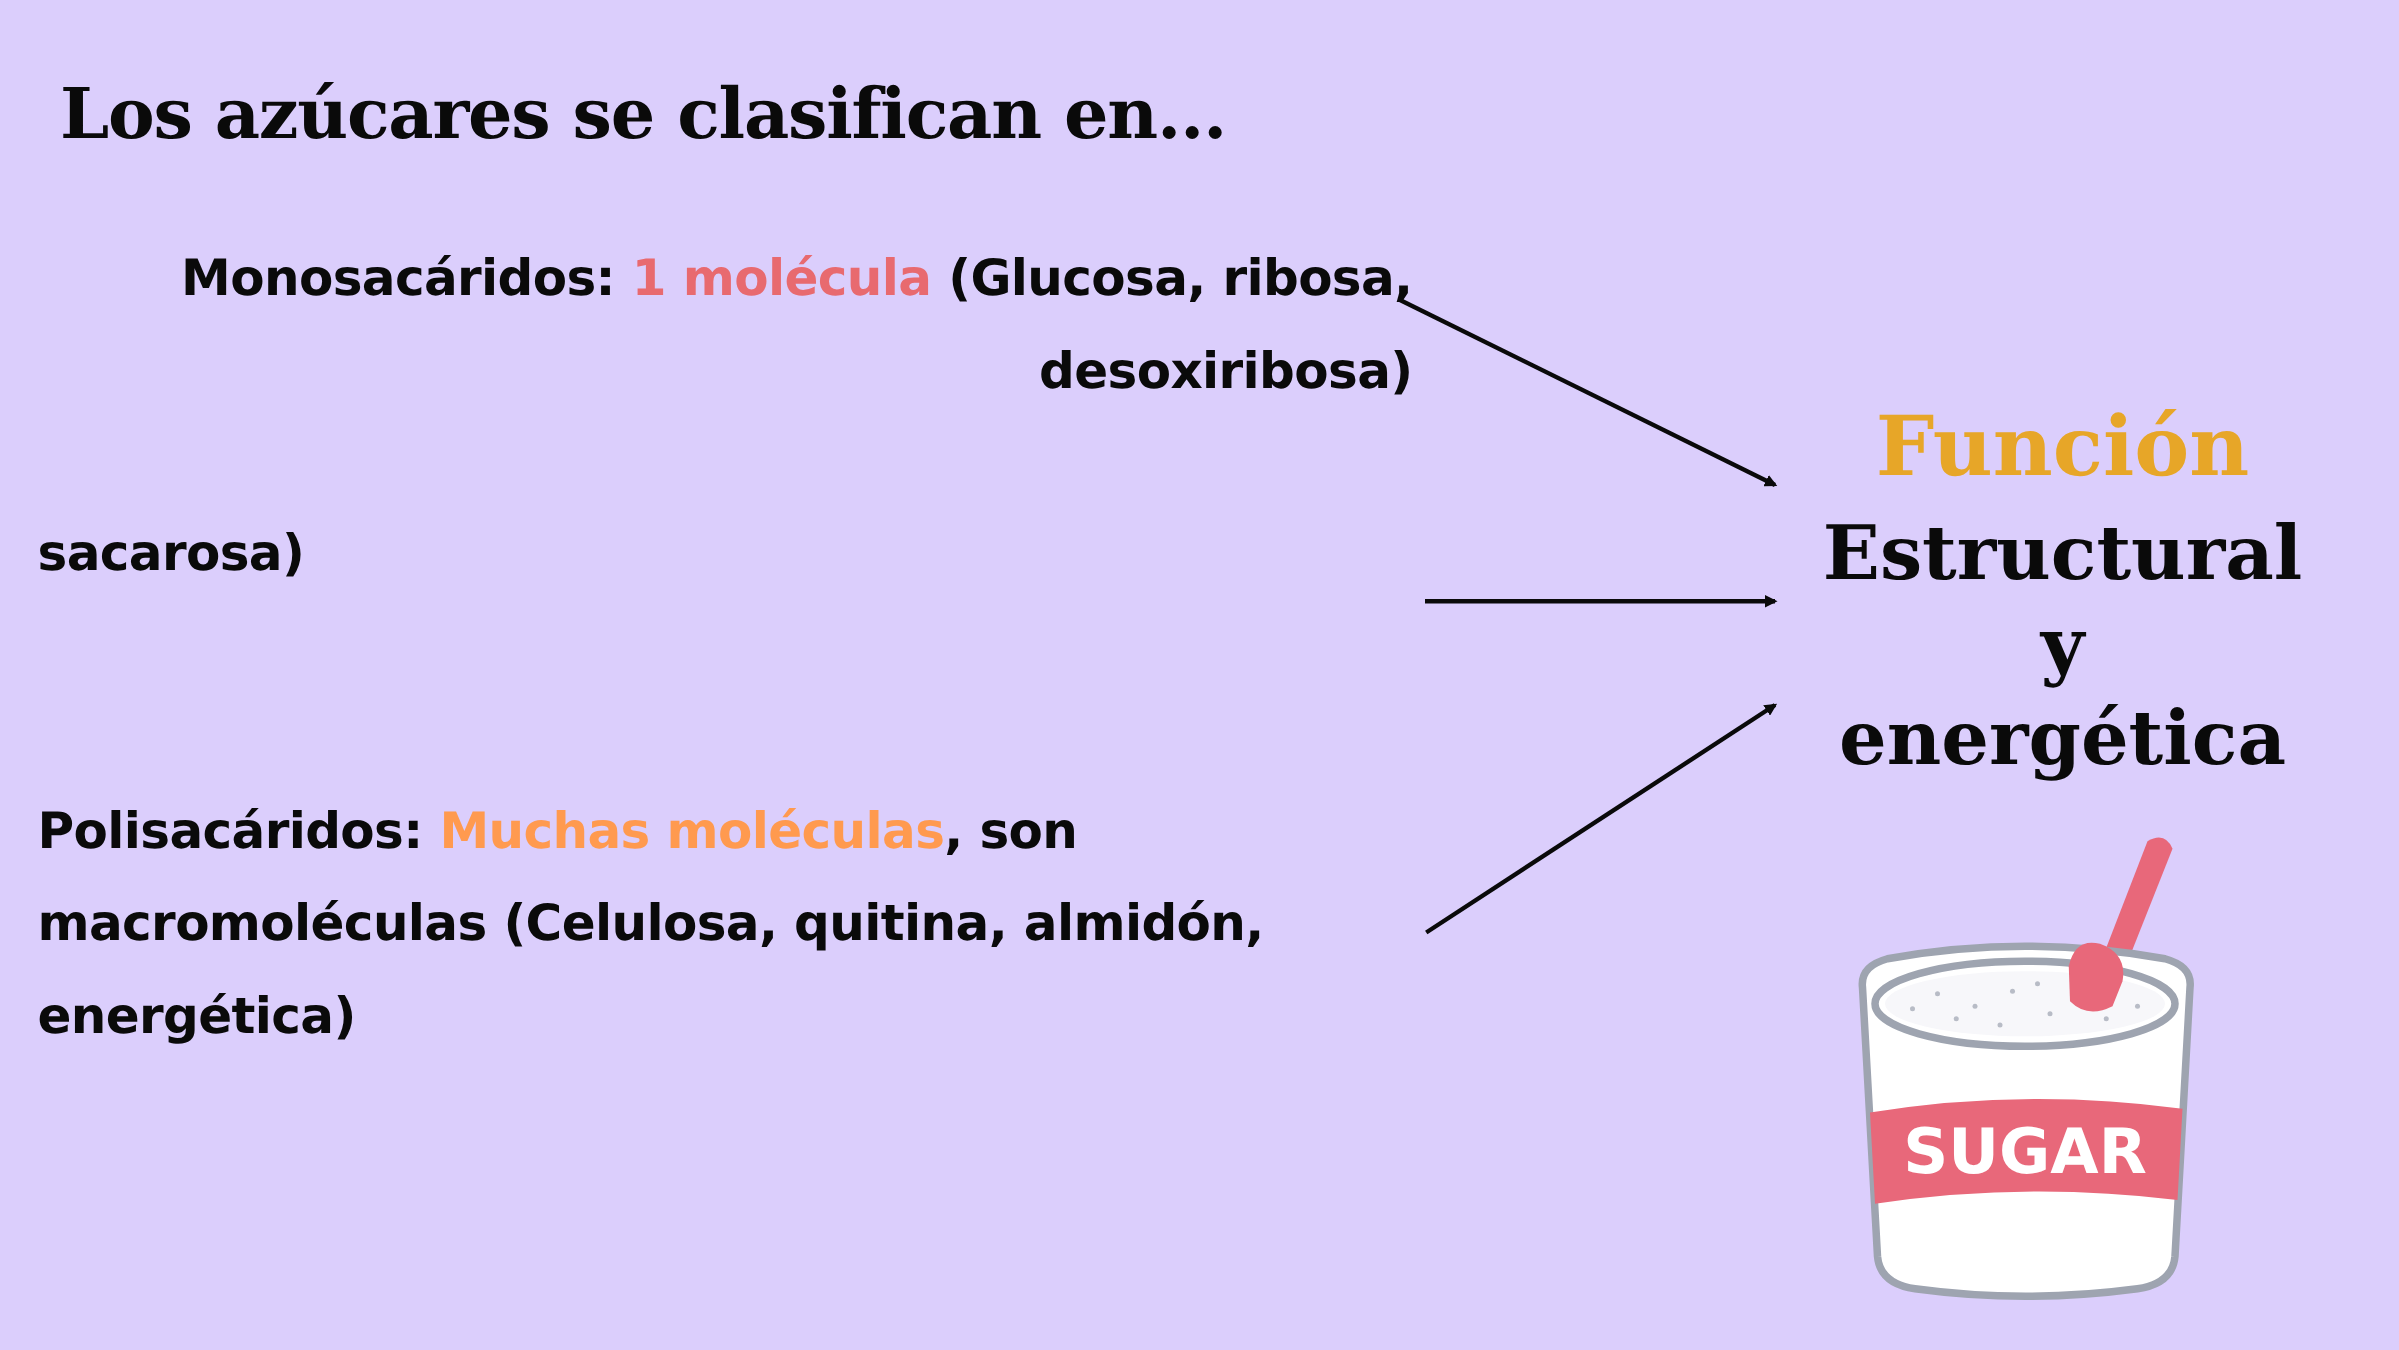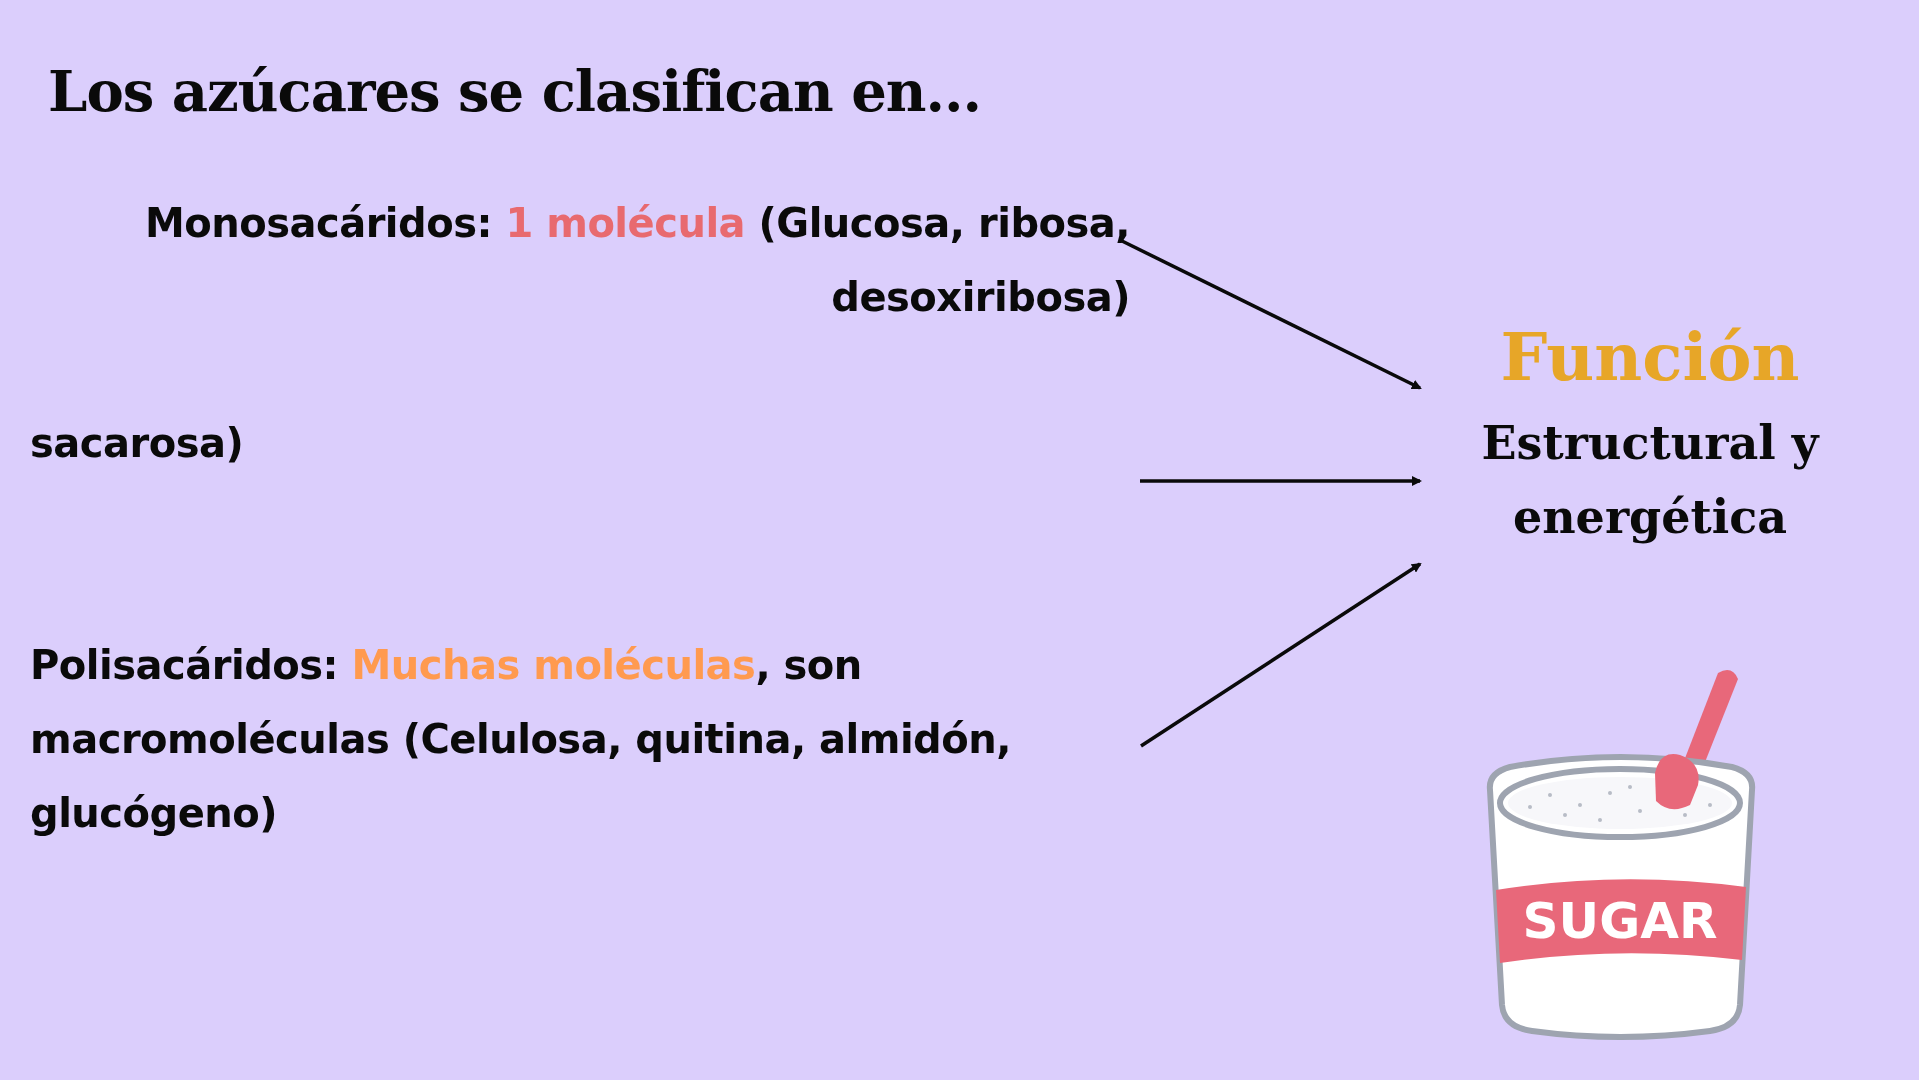--- a/index.html
+++ b/index.html
@@ -8,21 +8,21 @@
   .block{position:absolute;left:30px;font-family:"DejaVu Sans",sans-serif;font-weight:bold;font-size:40px;line-height:74px;color:#0a0a0a;letter-spacing:-0.5px;}
   .b1{top:186px;width:1100px;text-align:right;}
   .b2{top:406px;width:1110px;}
   .b3{top:628px;width:1120px;}
   .line{display:block;white-space:nowrap;}
   .red{color:#e86a6f;}
   .blue{color:#0f1f86;}
   .orange{color:#ff9a4f;}
   svg.arrows{position:absolute;left:0;top:0;}
   .func-title{position:absolute;left:1480px;width:340px;top:318px;text-align:center;font-family:"DejaVu Serif",serif;font-weight:bold;font-size:66px;color:#e7a628;}
-  .func-body{position:absolute;left:1440px;width:420px;top:406px;text-align:center;font-family:"DejaVu Serif",serif;font-weight:bold;font-size:46px;line-height:74px;color:#0a0a0a;}
+  .func-body{position:absolute;left:1440px;width:420px;top:406px;text-align:center;font-family:"DejaVu Serif",serif;font-weight:bold;font-size:60px;line-height:74px;color:#0a0a0a;}
   .jar{position:absolute;left:1470px;top:655px;}
 </style>
 </head>
 <body>
 
 <div class="title">Los azúcares se clasifican en...</div>
 
 <div class="block b1">
   <span class="line">
     <span>Monosacáridos:</span>
@@ -35,21 +35,21 @@
 <div class="block b2">
   <span class="line">sacarosa)</span>
 </div>
 
 <div class="block b3">
   <span class="line">
     <span>Polisacáridos:</span>
     <span class="orange">Muchas moléculas</span><span>, son</span>
   </span>
   <span class="line">macromoléculas (Celulosa, quitina, almidón,</span>
-  <span class="line">glucógeno)</span>
+  <span class="line">energética)</span>
 </div>
 
 <svg class="arrows" width="1919" height="1080">
   <defs>
     <marker id="ah" markerWidth="10" markerHeight="10" refX="8" refY="5" orient="auto" markerUnits="userSpaceOnUse">
       <path d="M0,0 L10,5 L0,10 z" fill="#0a0a0a"></path>
     </marker>
   </defs>
   <line x1="1120" y1="240" x2="1420" y2="388" stroke="#0a0a0a" stroke-width="3.5" marker-end="url(#ah)"></line>
   <line x1="1140" y1="481" x2="1420" y2="481" stroke="#0a0a0a" stroke-width="3.5" marker-end="url(#ah)"></line>

